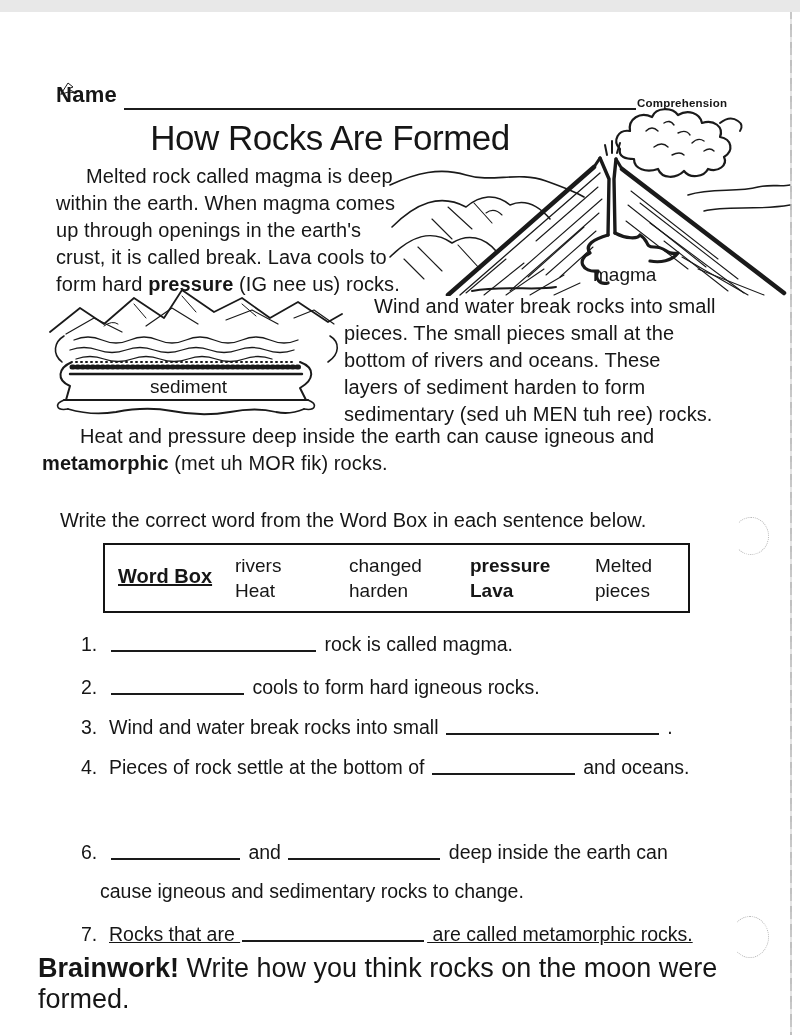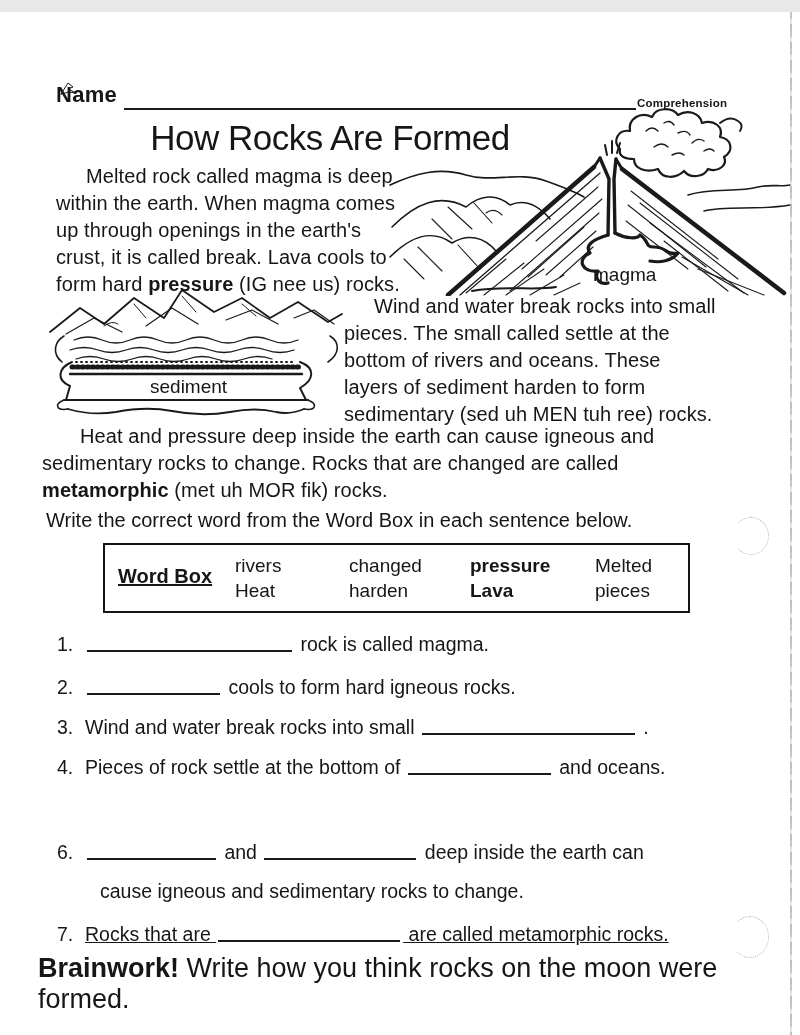--- a/index.html
+++ b/index.html
@@ -26,28 +26,28 @@
   .para3 .line:first-child{text-indent:38px;}
   
   .volcano-wrap{left:388px; top:94px; width:404px; height:190px;}
   .sediment-wrap{left:46px; top:266px; width:300px; height:138px;}
   .illu-label{position:absolute; font-size:19px; color:#161616; white-space:nowrap;}
   .magma-label{left:205px; top:158px;}
   .sediment-label{left:104px; top:98px;}
   svg{display:block;}
   svg path{stroke:#1a1a1a; fill:none; stroke-linecap:round; stroke-linejoin:round;}
   
-  .instruction{left:46px; top:497px; font-size:20px;}
+  .instruction{left:60px; top:497px; font-size:20px;}
   
   .wordbox{left:103px; top:531px; width:583px; height:66px; border:2px solid #141414;}
   .wordbox-label{position:absolute; left:13px; top:20px; font-size:20px; font-weight:700;text-decoration:underline;}
   .wb-col{position:absolute; top:8px; font-size:19px; line-height:25px;}
   .wb-col-1{left:130px;} .wb-col-2{left:244px;} .wb-col-3{left:365px;font-weight:bold;} .wb-col-4{left:490px;}
   
-  .q-row{position:absolute; left:57px; font-size:19.5px; white-space:nowrap;}
+  .q-row{position:absolute; left:81px; font-size:19.5px; white-space:nowrap;}
   .q-num{display:inline-block; width:28px;}
   .q1{top:621px;} .q2{top:664px;} .q3{top:704px;} .q4{top:744px;}
   .q5{top:787px;} .q6{top:829px;} .q6b{top:868px; left:100px;} .q7{top:911px;text-decoration:underline;}
   .answer-blank{display:inline-block; height:15px; border-bottom:2px solid #1a1a1a;
     margin:0 3px -1px 2px;}
   
   .brainwork{left:38px; top:941px; font-size:27px;}
   .brainwork b{font-weight:700;}
   
   .scan-edge{left:790px; top:0; width:2px; height:1035px; opacity:.55;
@@ -176,29 +176,28 @@
       <path d="M316,44 q6,-4 10,0" stroke-width="1.4"></path>
       <path d="M332,16 q10,-8 18,-2 q6,4 2,10" stroke-width="2"></path>
 
       <path d="M84,184 C116,178 146,184 168,180" stroke-width="2"></path>
     </svg>
     <span class="illu-label magma-label">magma</span>
   </div>
 
   <div class="abs para para2">
     <div class="line"><span>Wind and water break rocks into small</span></div>
-    <div class="line"><span>pieces. The small called settle at the</span></div>
+    <div class="line"><span>pieces. The small pieces small at the</span></div>
     <div class="line"><span>bottom of rivers and oceans. These</span></div>
     <div class="line"><span>layers of sediment harden to form</span></div>
     <div class="line"><span style="font-weight: normal;">sedimentary</span><span> (sed uh MEN tuh ree) rocks.</span></div>
   </div>
 
   <div class="abs para para3">
     <div class="line"><span>Heat and pressure deep inside the earth can cause igneous and</span></div>
-    <div class="line"><span>sedimentary rocks to change. Rocks that are changed are called</span></div>
     <div class="line"><span style="font-weight: bold;">metamorphic</span><span> (met uh MOR fik) rocks.</span></div>
   </div>
 
   <div class="abs instruction">Write the correct word from the Word Box in each sentence below.</div>
 
   <div class="abs wordbox">
     <div class="wordbox-label">Word Box</div>
     <div class="wb-col wb-col-1">
       <div>rivers</div>
       <div>Heat</div>

